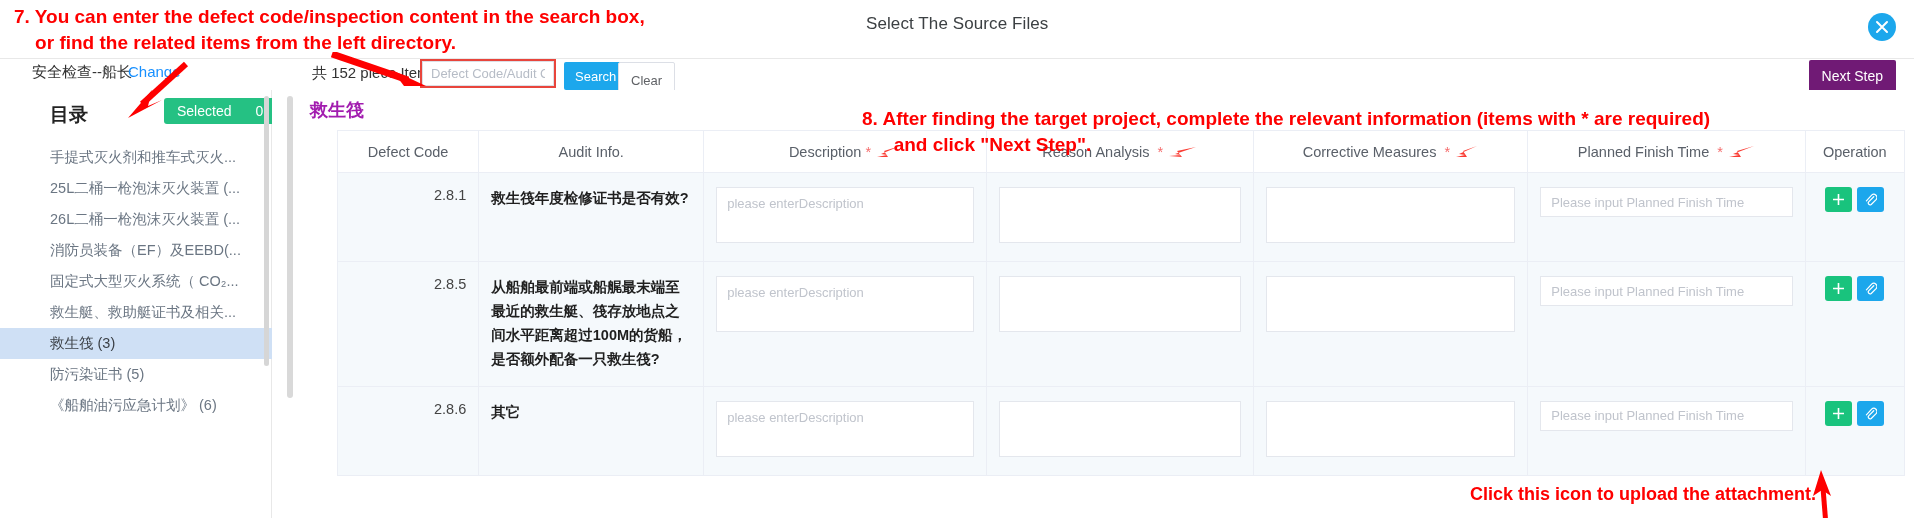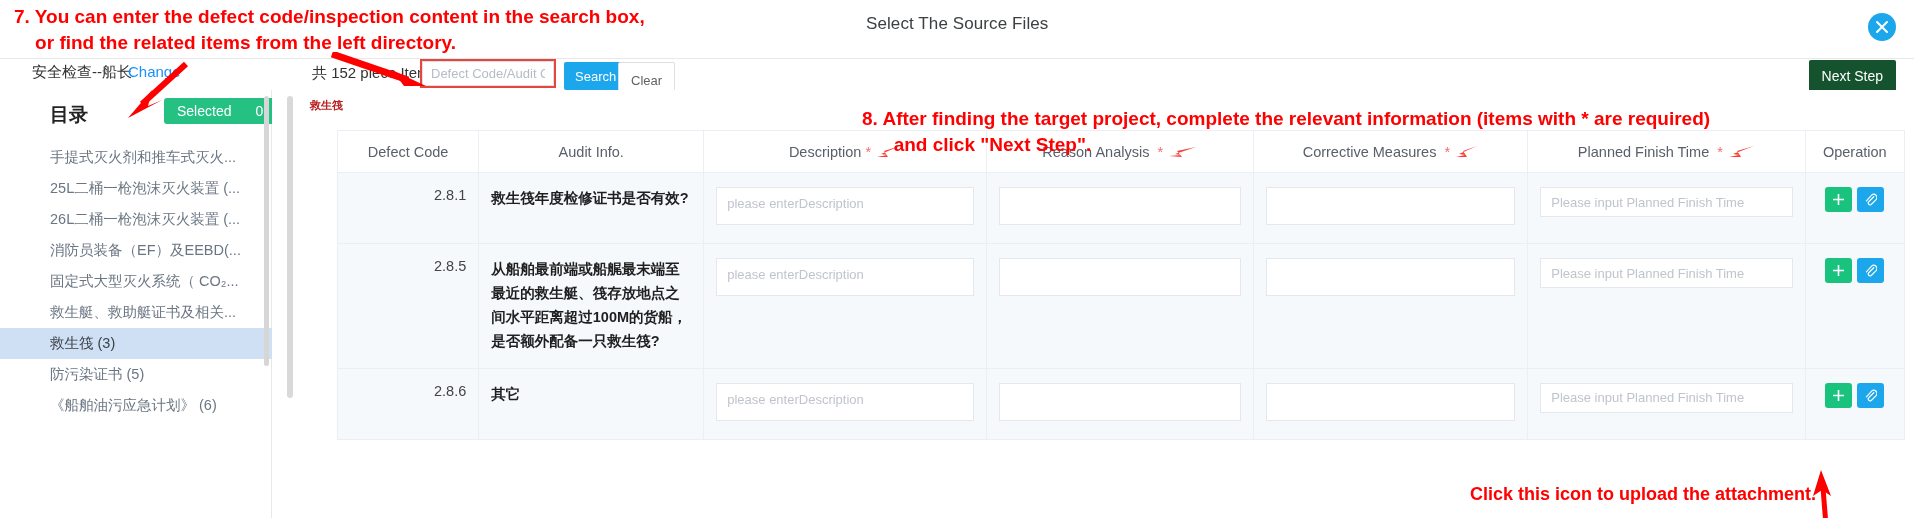--- a/index.html
+++ b/index.html
@@ -83,21 +83,21 @@
   .btn-clear {
     position: absolute; left: 618px; top: 62px;
     height: 36px; padding: 0 12px;
     background: #fff; color: #606266; border: 1px solid #dcdfe6;
     font-size: 13px; cursor: pointer; border-radius: 2px;
     font-family: "Liberation Sans", sans-serif;
   }
   .btn-next {
     position: absolute; right: 18px; top: 60px;
     height: 32px; padding: 0 13px;
-    background: #14532d; color: #fff; border: none;
+    background: #701a75; color: #fff; border: none;
     font-size: 14px; cursor: pointer; border-radius: 2px;
     font-family: "Liberation Sans", sans-serif;
   }
 
   
   .sidebar {
     position: absolute; left: 0; top: 90px;
     width: 272px; height: 428px;
     border-right: 1px solid #e8e8e8;
     background: #fff;
@@ -131,21 +131,21 @@
   .main {
     position: absolute; left: 272px; top: 90px;
     width: 1642px; height: 428px; background: #fff;
   }
   .main-scroll {
     position: absolute; left: 15px; top: 6px;
     width: 6px; height: 302px; background: #d9d9d9; border-radius: 3px;
   }
   .group-title {
     position: absolute; left: 38px; top: 8px;
-    font-size: 11px; font-weight: bold; color: #b91c1c;
+    font-size: 18px; font-weight: bold; color: #a21caf;
   }
 
   
   table.defects {
     position: absolute; left: 38px; top: 40px;
     width: 1568px;
     border-collapse: collapse;
     table-layout: fixed;
     background: #fff;
     margin-left: 27px;
@@ -180,21 +180,21 @@
     width: 100%;
     border: 1px solid #e4e7ed;
     background: #fff;
     font-size: 13px; color: #c0c4cc;
     padding: 8px 10px;
     font-family: "Liberation Sans", sans-serif;
     resize: none; outline: none;
     line-height: 1.3;
   }
   .field::placeholder { color: #c0c4cc; }
-  .field.ta { height: 38px; }
+  .field.ta { height: 56px; }
   .field.date { height: 30px; }
 
   .ops { display: flex; gap: 5px; justify-content: center; }
   .op-btn {
     width: 27px; height: 25px; border: none; border-radius: 3px;
     display: flex; align-items: center; justify-content: center;
     cursor: pointer; color: #fff; font-size: 15px; line-height: 1;
     font-family: "Liberation Sans", sans-serif;
   }
   .op-add { background: #19c37d; }

